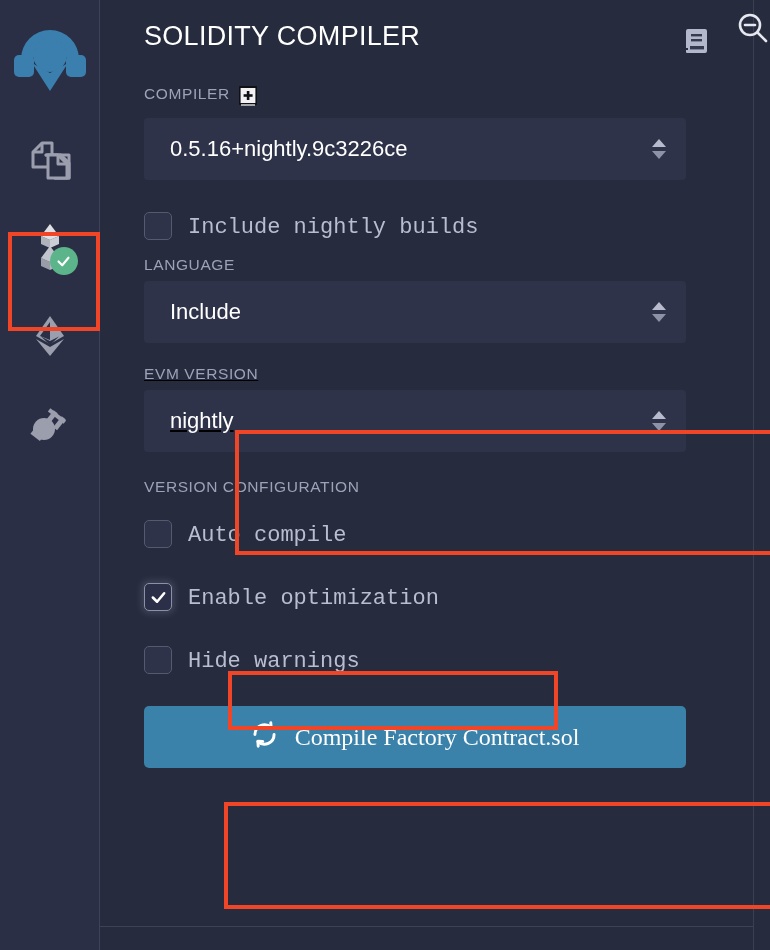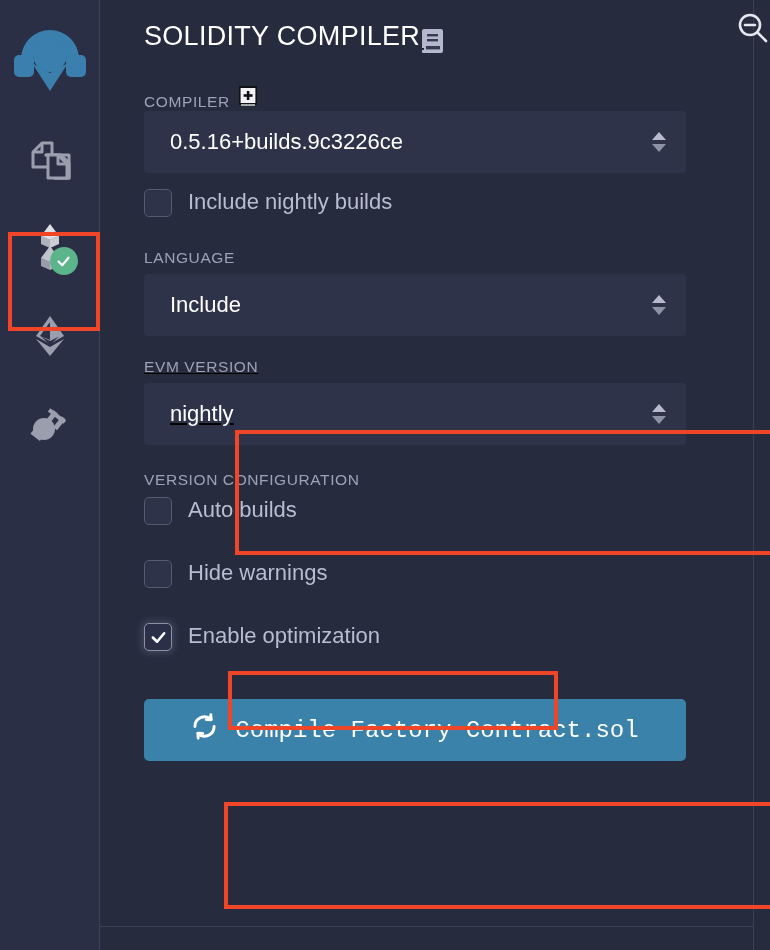--- a/index.html
+++ b/index.html
@@ -79,21 +79,21 @@
     position: absolute;
     left: 0; right: 17px;
     top: 926px;
     height: 1px;
     background: #3d4257;
   }
 
   .panel-head {
     display: flex;
     align-items: flex-start;
-    justify-content: flex-start;
+    justify-content: space-between;
     padding: 20px 60px 0 44px;
   }
   .panel-title {
     color: #ffffff;
     font-size: 27px;
     letter-spacing: 0.3px;
     font-weight: 400;
     line-height: 1.2;
   }
   .head-icon {
@@ -103,21 +103,21 @@
 
   .content { padding: 0 44px 0 44px; }
 
   .field-label {
     color: #9ea2b8;
     font-size: 15.5px;
     letter-spacing: 0.6px;
     margin-bottom: 7px;
     display: block;
   }
-  .label-row { display: flex; align-items: flex-end; gap: 8px; }
+  .label-row { display: flex; align-items: flex-start; gap: 8px; margin-bottom: 7px; }
   .label-row .field-label { margin-bottom: 0; }
 
   .select {
     position: relative;
     width: 542px;
     height: 62px;
     background: #2f3349;
     border-radius: 4px;
     display: flex;
     align-items: center;
@@ -137,24 +137,25 @@
   .tri-up, .tri-dn {
     width: 0; height: 0;
     border-left: 7px solid transparent;
     border-right: 7px solid transparent;
   }
   .tri-up { border-bottom: 8px solid #b7bbcd; }
   .tri-dn { border-top: 8px solid #8e92a6; }
 
   .cbrow {
     display: flex;
-    align-items: flex-start;
+    align-items: flex-end;
     gap: 16px;
     height: 44px;
     cursor: pointer;
+    font-family: Liberation Mono, monospace;
   }
   .cbox {
     width: 28px; height: 28px;
     border-radius: 5px;
     border: 1px solid #555a70;
     background: #2f3349;
     flex: 0 0 28px;
     display: flex; align-items: center; justify-content: center;
   }
   .cbox.checked {
@@ -169,21 +170,21 @@
   }
 
   .compile-btn {
     width: 542px;
     height: 62px;
     background: #3a82aa;
     border: none;
     border-radius: 5px;
     color: #ffffff;
     font-size: 24px;
-    font-family: Liberation Mono, monospace;
+    font-family: Liberation Serif, serif;
     display: flex;
     align-items: center;
     justify-content: center;
     gap: 17px;
     cursor: pointer;
   }
   .compile-btn svg { width: 27px; height: 27px; flex: 0 0 27px; }
 
   
   .hl {
@@ -332,21 +333,21 @@
             <svg width="20" height="22" viewBox="0 0 20 22">
               <rect x="1" y="1" width="18" height="19" rx="1" fill="#0f1116"></rect>
               <rect x="2.6" y="3" width="14.8" height="15" fill="#f2f2f2"></rect>
               <rect x="8.8" y="6" width="2.6" height="9" fill="#0f1116"></rect>
               <rect x="5.6" y="9.2" width="9" height="2.6" fill="#0f1116"></rect>
               <rect x="3" y="19.2" width="14" height="1.6" fill="#c6c6c6"></rect>
             </svg>
           </span>
         </div>
         <div class="select">
-          <span>0.5.16+builds.9c3226ce</span>
+          <span>0.5.16+nightly.9c3226ce</span>
           <span class="spinner">
             <span class="tri-up"></span>
               <span class="tri-dn"></span>
           </span>
         </div>
       </div>
 
       <div class="gap-after-select"></div>
 
       <div class="cbrow">
@@ -374,35 +375,35 @@
               <span class="tri-dn"></span>
           </span>
         </div>
       </div>
 
       <div class="gap-conf">
         <span class="field-label">VERSION CONFIGURATION</span>
 
         <div class="cbrow" style="margin-top:8px">
           <span class="cbox"></span>
-          <span class="cbtext">Auto builds</span>
-        </div>
-
-        <div class="cbrow" style="margin-top:19px">
-          <span class="cbox"></span>
-          <span class="cbtext">Hide warnings</span>
+          <span class="cbtext">Auto compile</span>
         </div>
 
         <div class="cbrow" style="margin-top:19px">
           <span class="cbox checked">
             <svg viewBox="0 0 24 24" fill="none" stroke="#ffffff" stroke-width="3.6" stroke-linecap="round" stroke-linejoin="round">
               <polyline points="4,12 10,18 20,6"></polyline>
             </svg>
           </span>
           <span class="cbtext">Enable optimization</span>
+        </div>
+
+        <div class="cbrow" style="margin-top:19px">
+          <span class="cbox"></span>
+          <span class="cbtext">Hide warnings</span>
         </div>
       </div>
 
       <div style="margin-top:32px">
         <button class="compile-btn">
           <span>
             <svg viewBox="0 0 24 24" fill="none" stroke="#ffffff" stroke-width="2.6" stroke-linecap="round" stroke-linejoin="round">
               <path d="M20.5 12 A8.5 8.5 0 0 1 6.2 18.3"></path>
               <path d="M3.5 12 A8.5 8.5 0 0 1 17.8 5.7"></path>
               <polyline points="17.6,1.6 17.9,6.0 13.5,5.9"></polyline>

